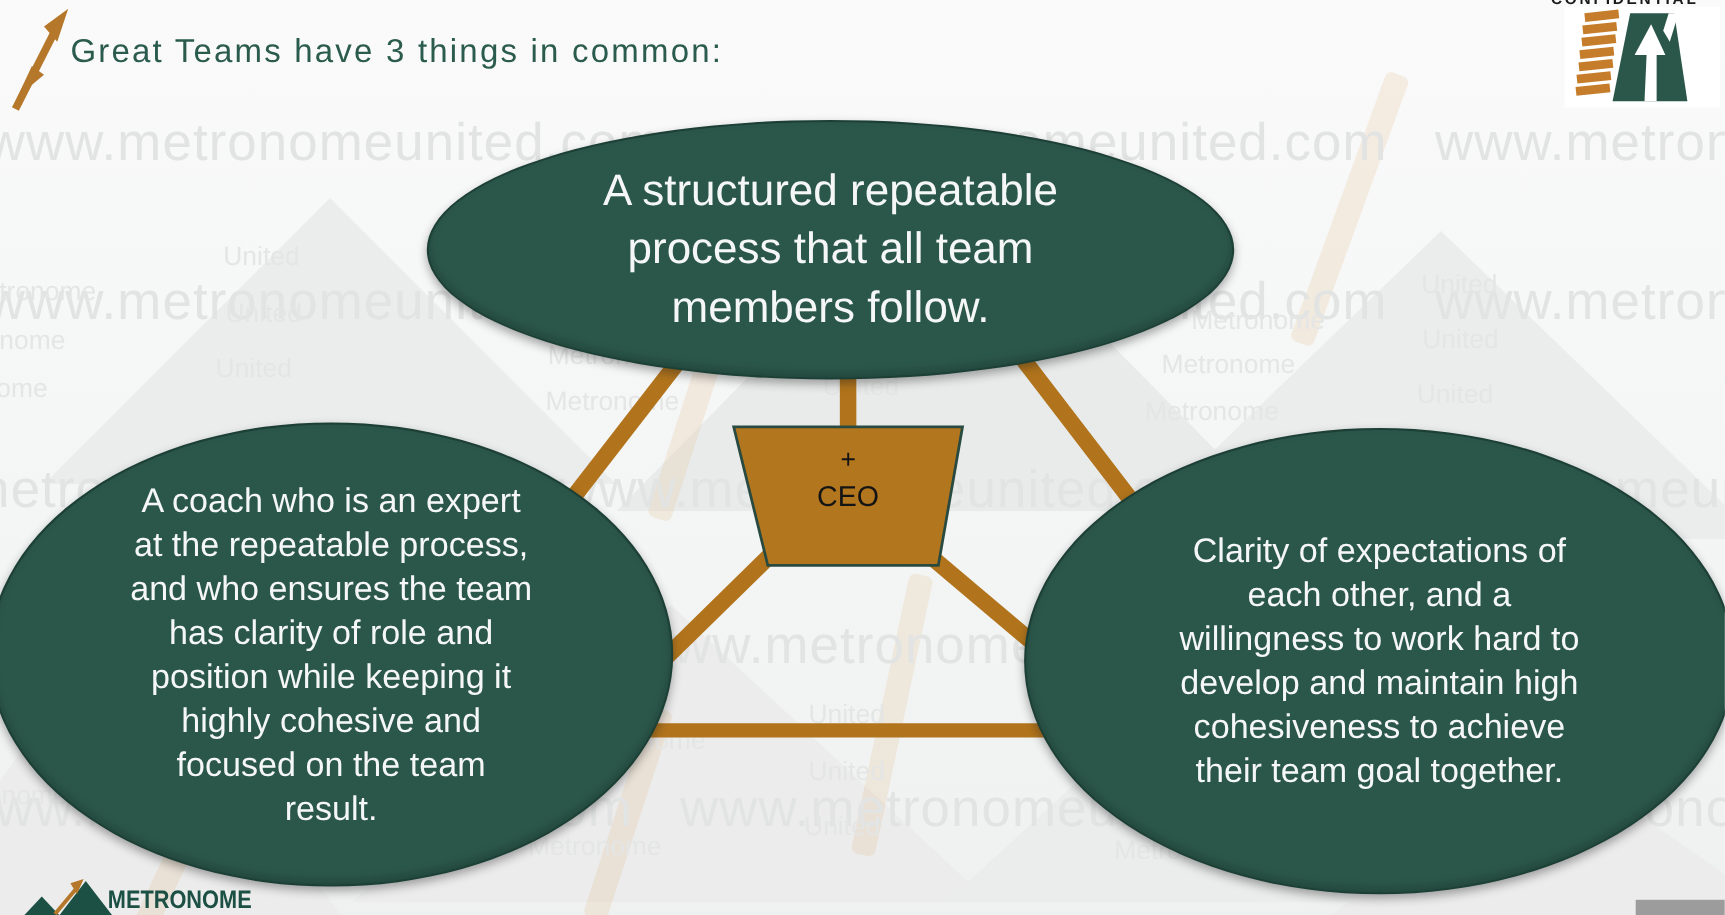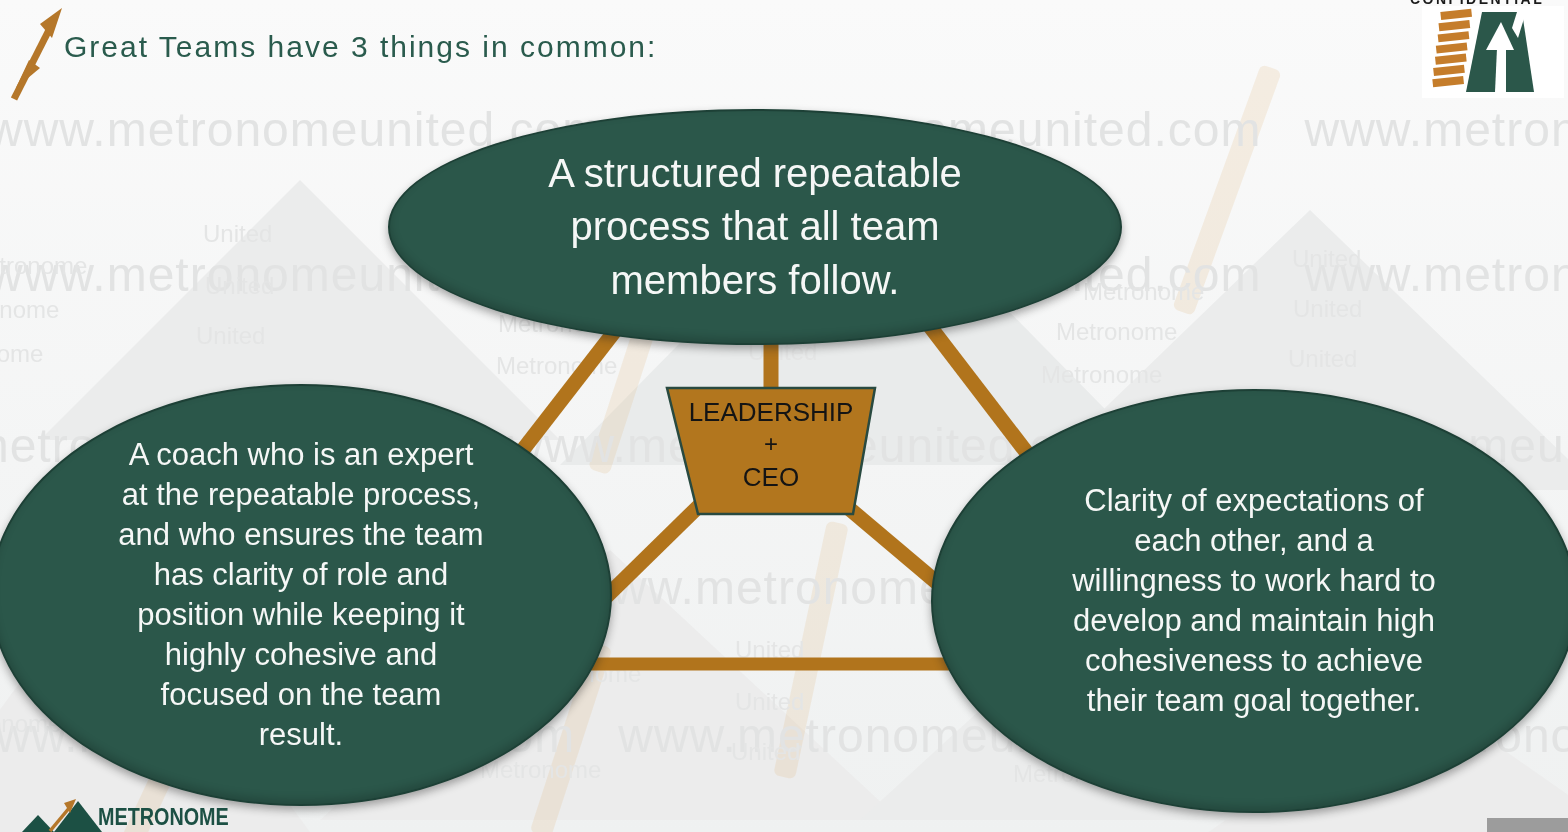--- a/index.html
+++ b/index.html
@@ -137,21 +137,20 @@
 <div class="ellipse" id="ellipse-right">
   <div class="etext">Clarity of expectations of
 each other, and a
 willingness to work hard to
 develop and maintain high
 cohesiveness to achieve
 their team goal together.</div>
 </div>
 
 <div id="trapezoid-label">
-  <div>LEADERSHIP</div>
   <div class="plus">+</div>
   <div>CEO</div>
 </div>
 
 <svg id="title-arrow" width="62" height="100" viewBox="0 0 62 100">
   <line x1="12" y1="95" x2="50" y2="20" stroke="#b5772a" stroke-width="7"></line>
   <polygon points="38,20 60,4 50,34" fill="#b5772a"></polygon>
   <polygon points="14,84 27,56 38,64" fill="#b5772a"></polygon>
 </svg>
 <div id="slide-title">Great Teams have 3 things in common:</div>

